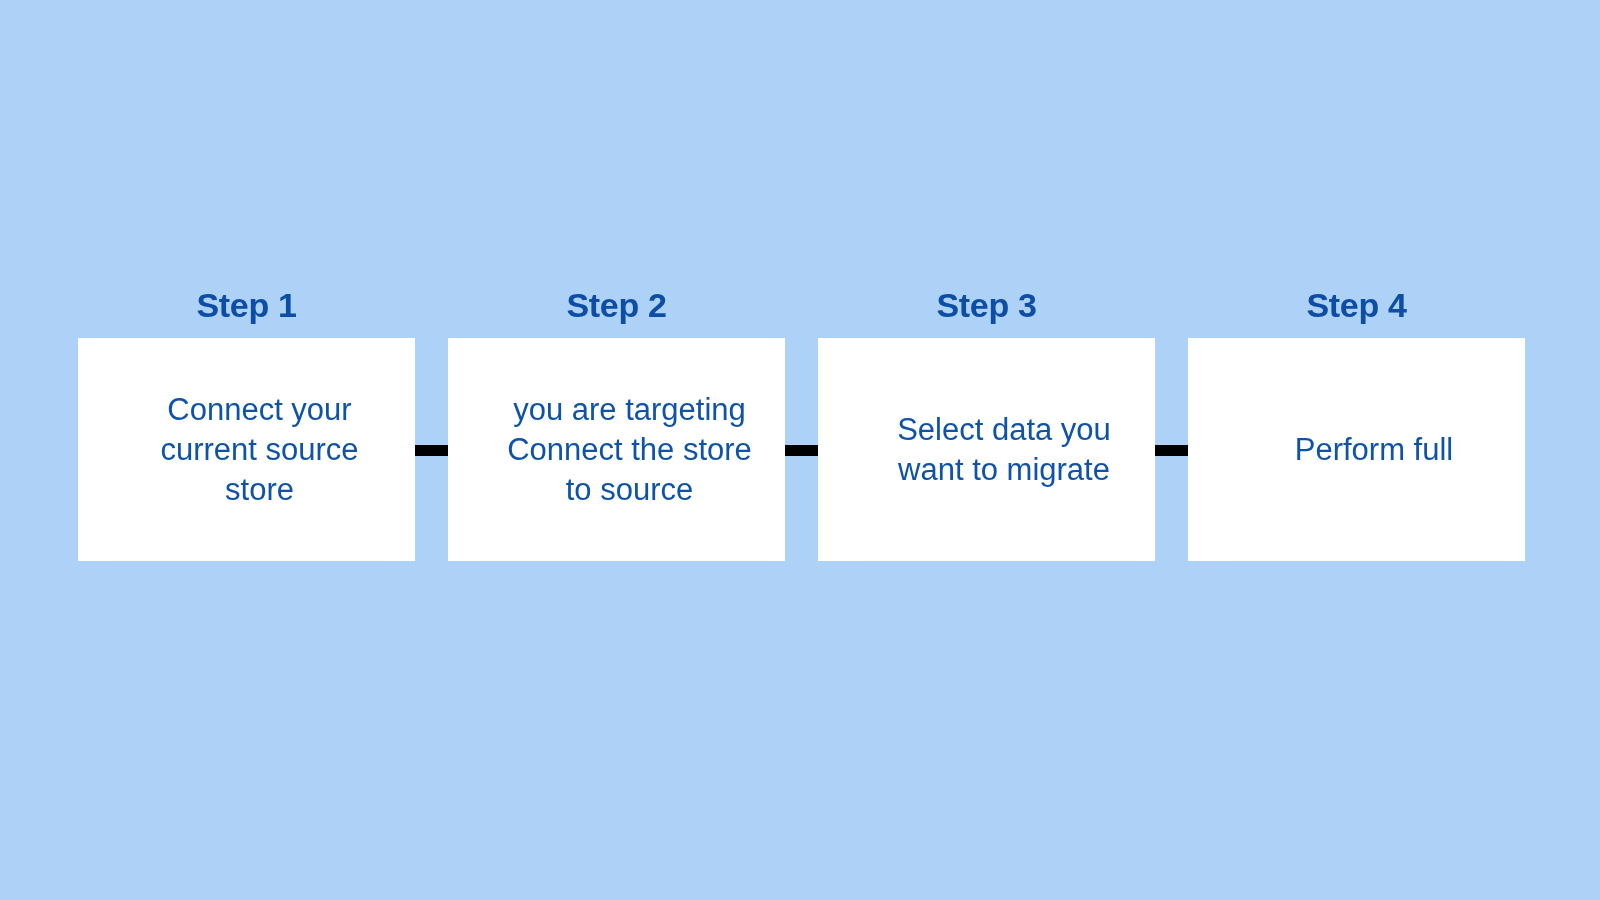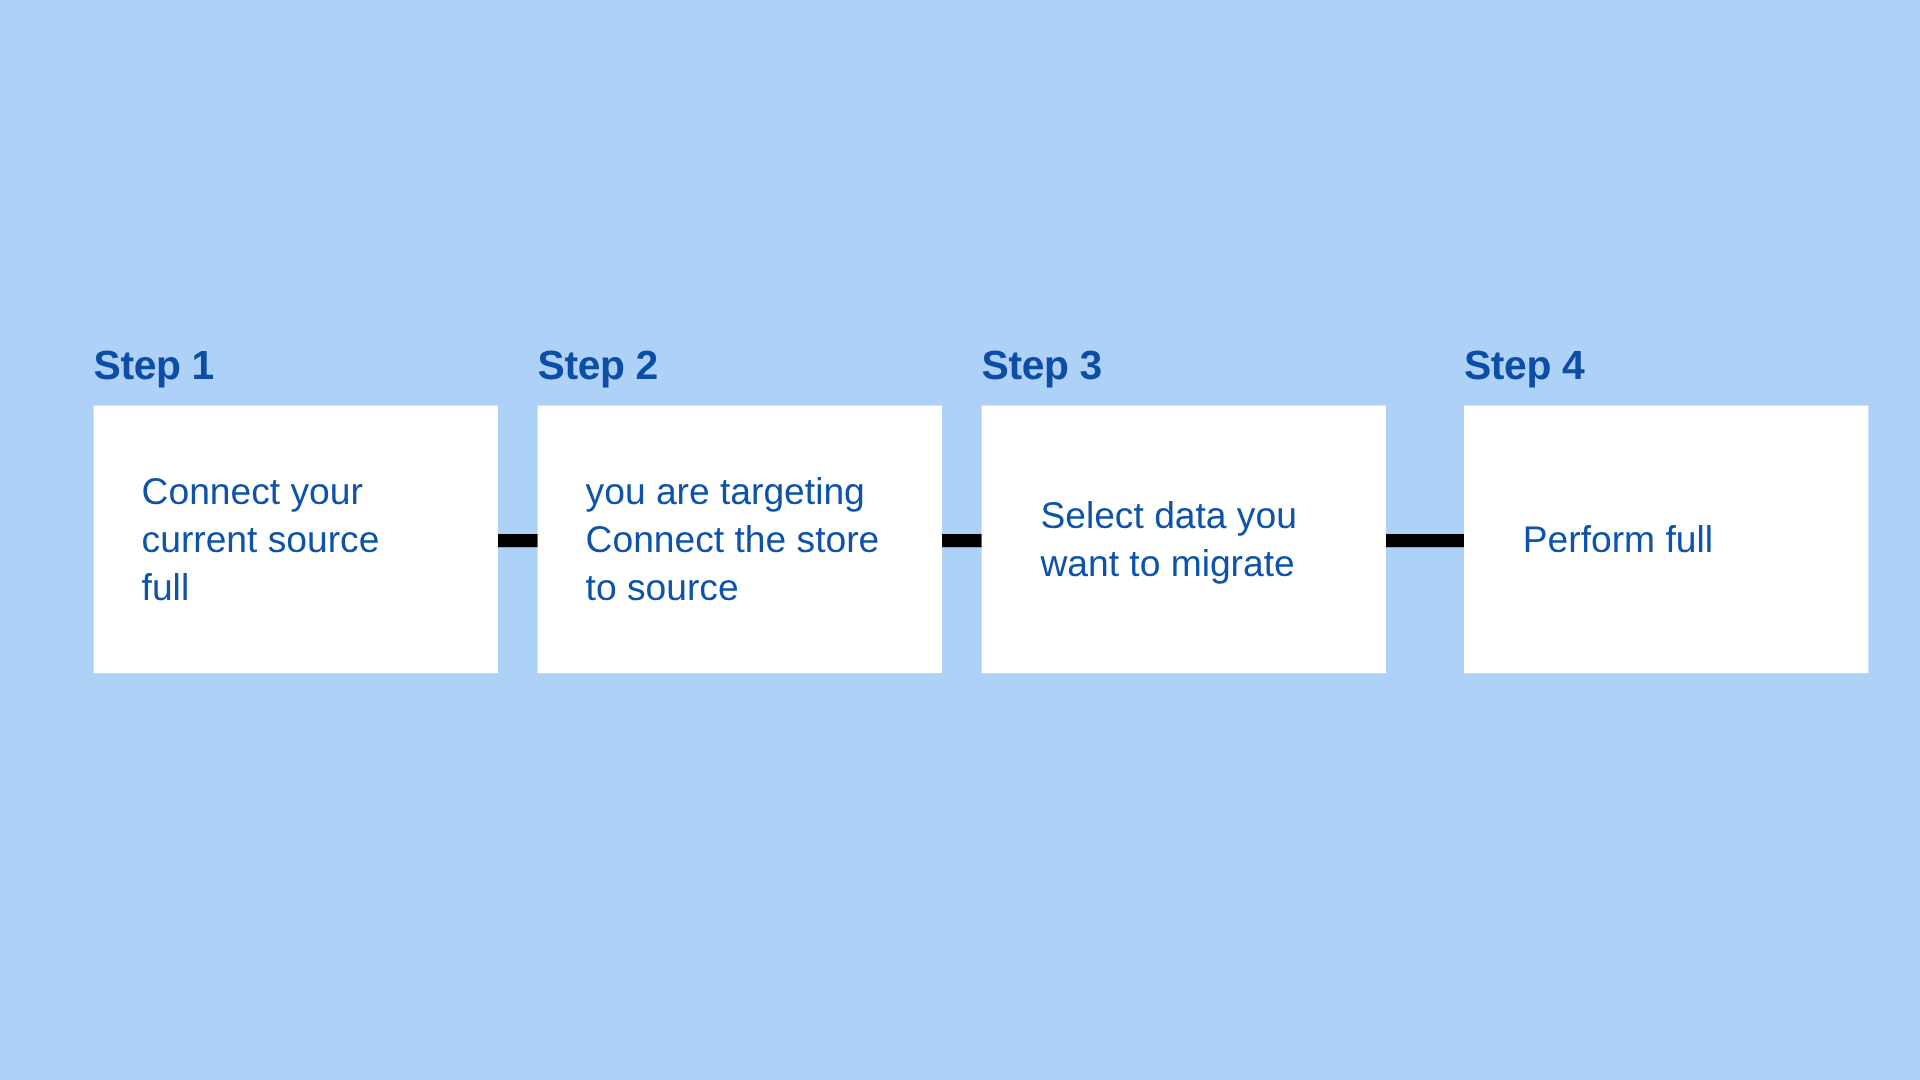--- a/index.html
+++ b/index.html
@@ -3,20 +3,21 @@
 <meta charset="utf-8">
 <style>
   html, body { margin: 0; padding: 0; }
   .canvas {
     position: relative;
     width: 1600px;
     height: 900px;
     background: var(--bg, #aed1f8);
     font-family: "Liberation Sans", sans-serif;
     overflow: hidden;
+    text-align: center;
   }
   .connector-line {
     position: absolute;
     left: 246px;
     top: 445px;
     width: 1108px;
     height: 11px;
     background: var(--connector, #000000);
   }
   .step {
@@ -56,41 +57,41 @@
 
 <div class="canvas">
 
   <div class="connector-line"></div>
 
   <div class="step" style="left:78px">
     <div class="step-label">Step 1</div>
     <div class="step-card pad-sm">
       <span class="line">Connect your</span>
       <span class="line">current source</span>
-      <span class="line">full</span>
+      <span class="line">store</span>
     </div>
   </div>
 
   <div class="step" style="left:448px">
     <div class="step-label">Step 2</div>
     <div class="step-card pad-sm">
       <span class="line">you are targeting</span>
       <span class="line">Connect the store</span>
       <span class="line">to source</span>
     </div>
   </div>
 
   <div class="step" style="left:818px">
     <div class="step-label">Step 3</div>
     <div class="step-card pad-lg">
       <span class="line">Select data you</span>
       <span class="line">want to migrate</span>
     </div>
   </div>
 
-  <div class="step" style="left:1220px">
+  <div class="step" style="left:1188px">
     <div class="step-label">Step 4</div>
     <div class="step-card pad-lg">
       <span class="line">Perform full</span>
     </div>
   </div>
 
 </div>
 
 </body></html>

